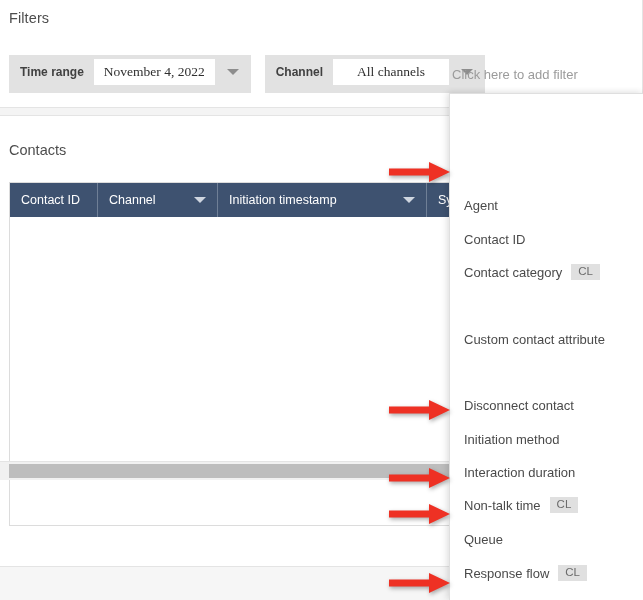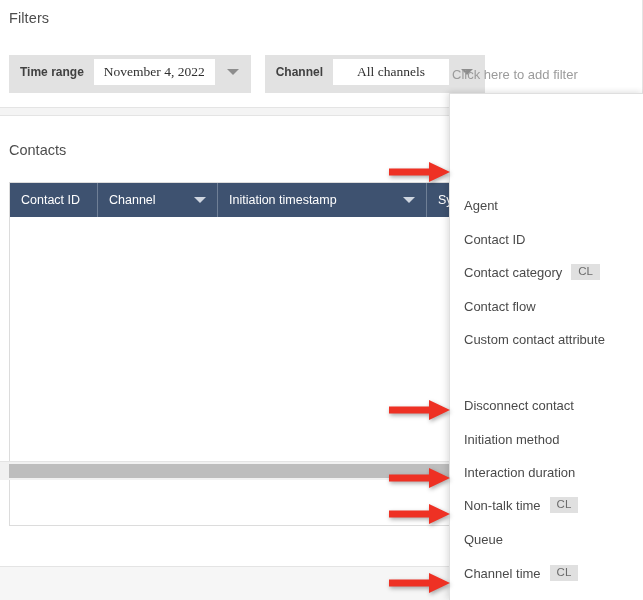--- a/index.html
+++ b/index.html
@@ -296,44 +296,41 @@
     <div class="dd-item" style="top:100px">
       <span class="dd-label">Agent</span>
     </div>
     <div class="dd-item" style="top:134px">
       <span class="dd-label">Contact ID</span>
     </div>
     <div class="dd-item" style="top:167px">
       <span class="dd-label">Contact category</span>
       <span class="dd-badge">CL</span>
     </div>
-    <div class="dd-item" style="top:201px">
-      <span class="dd-label">Contact flow</span>
-    </div>
     <div class="dd-item" style="top:234px">
       <span class="dd-label">Custom contact attribute</span>
     </div>
     <div class="dd-item" style="top:300px">
       <span class="dd-label">Disconnect contact</span>
     </div>
     <div class="dd-item" style="top:334px">
       <span class="dd-label">Initiation method</span>
     </div>
     <div class="dd-item" style="top:367px">
       <span class="dd-label">Interaction duration</span>
     </div>
     <div class="dd-item" style="top:400px">
       <span class="dd-label">Non-talk time</span>
       <span class="dd-badge">CL</span>
     </div>
     <div class="dd-item" style="top:434px">
       <span class="dd-label">Queue</span>
     </div>
     <div class="dd-item" style="top:468px">
-      <span class="dd-label">Channel time</span>
+      <span class="dd-label">Response flow</span>
       <span class="dd-badge">CL</span>
     </div>
     <div class="dd-item" style="top:504px">
       
       
     </div>
 
   </div>
 
   <div class="arrow" style="left:389px; top:161px;">

